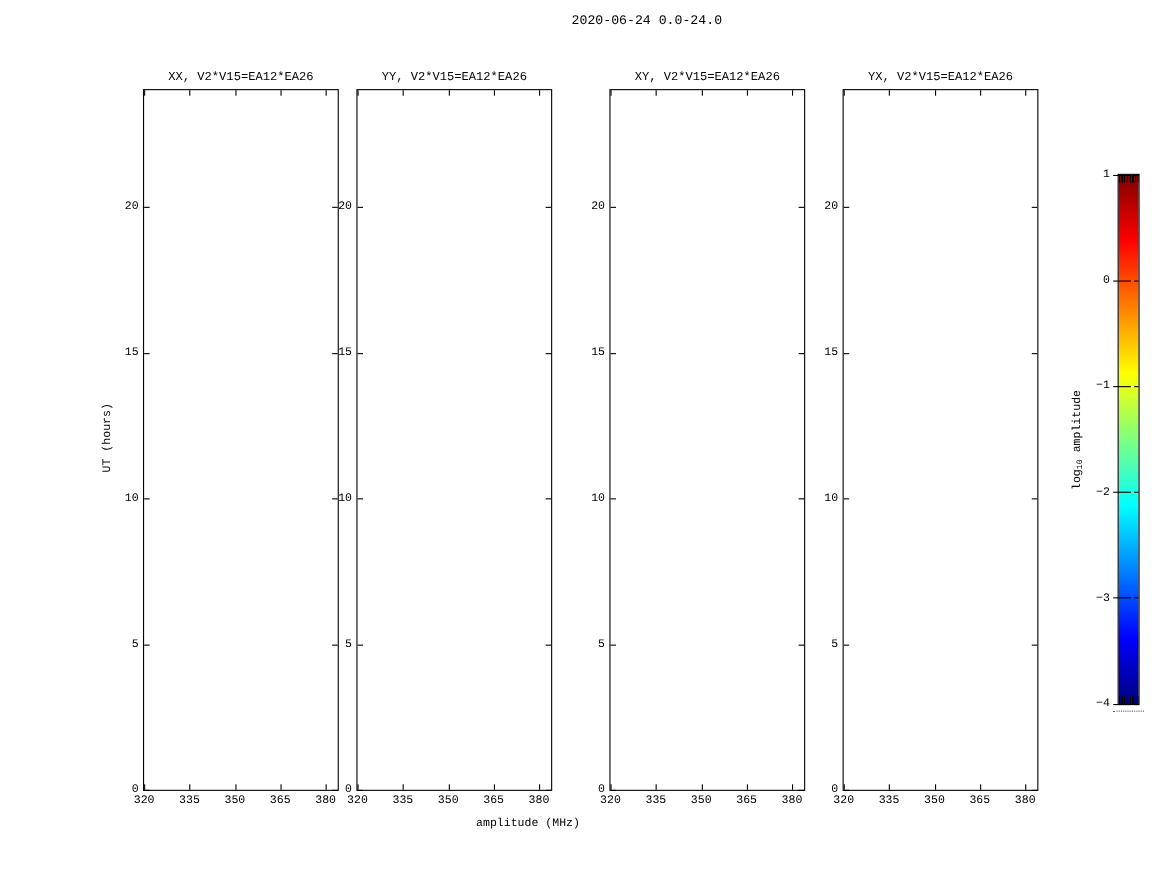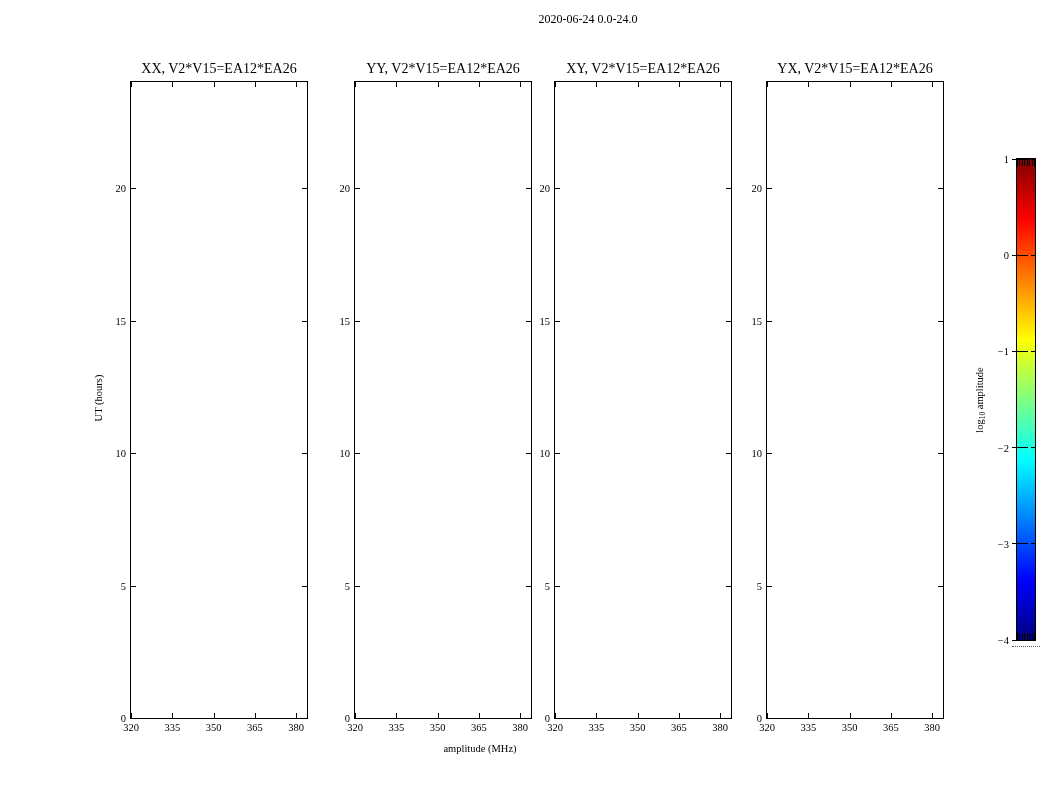--- a/index.html
+++ b/index.html
@@ -1,36 +1,36 @@
 <!DOCTYPE html>
 <html><head>
 <meta charset="utf-8">
 <style>
   html,body{margin:0;padding:0;background:#ffffff;}
   .figure{
     position:relative;width:1050px;height:800px;background:#ffffff;
-    font-family:Liberation Serif, serif;color:#000;overflow:hidden;
+    font-family:Liberation Mono, monospace;color:#000;overflow:hidden;
   }
   .suptitle{
     position:absolute;left:588px;top:12px;transform:translateX(-50%);
     font-size:12px;white-space:nowrap;
   }
   .xlabel{
     position:absolute;left:480px;top:743px;transform:translateX(-50%);
     font-size:10.5px;white-space:nowrap;
   }
   .ylabel{
     position:absolute;left:98px;top:398px;
     transform:translate(-50%,-50%) rotate(-90deg);
     font-size:10.5px;white-space:nowrap;
   }
   .panel{position:absolute;top:81px;width:178px;height:638px;}
   .panel-title{
     position:absolute;left:50%;bottom:calc(100% + 4px);transform:translateX(-50%);
-    font-size:14px;white-space:nowrap;
+    font-size:11px;white-space:nowrap;
   }
   .panel-box{
     position:absolute;inset:0;border:1px solid #000;background:#ffffff;
     box-sizing:border-box;
   }
   
   .tkx{position:absolute;width:1px;height:5px;background:#000;}
   .tkx.b{bottom:0;} .tkx.t{top:0;}
   .tky{position:absolute;height:1px;width:5px;background:#000;}
   .tky.l{left:0;} .tky.r{right:0;}
@@ -108,21 +108,21 @@
         <div class="ylab" style="top: 58.3333%;">10</div>
         <div class="tky l" style="top: 37.5%;"></div>
         <div class="tky r" style="top: 37.5%;"></div>
         <div class="ylab" style="top: 37.5%;">15</div>
         <div class="tky l" style="top: 16.6667%;"></div>
         <div class="tky r" style="top: 16.6667%;"></div>
         <div class="ylab" style="top: 16.6667%;">20</div>
       </div>
   </div>
 
-  <div class="panel" style="left:354px">
+  <div class="panel" style="left:324px">
     <div class="panel-title">YY, V2*V15=EA12*EA26</div>
     <div class="panel-box">
         <div class="tkx b" style="left: 0%;"></div>
         <div class="tkx t" style="left: 0%;"></div>
         <div class="xlab" style="left: 0%;">320</div>
         <div class="tkx b" style="left: 23.4375%;"></div>
         <div class="tkx t" style="left: 23.4375%;"></div>
         <div class="xlab" style="left: 23.4375%;">335</div>
         <div class="tkx b" style="left: 46.875%;"></div>
         <div class="tkx t" style="left: 46.875%;"></div>

